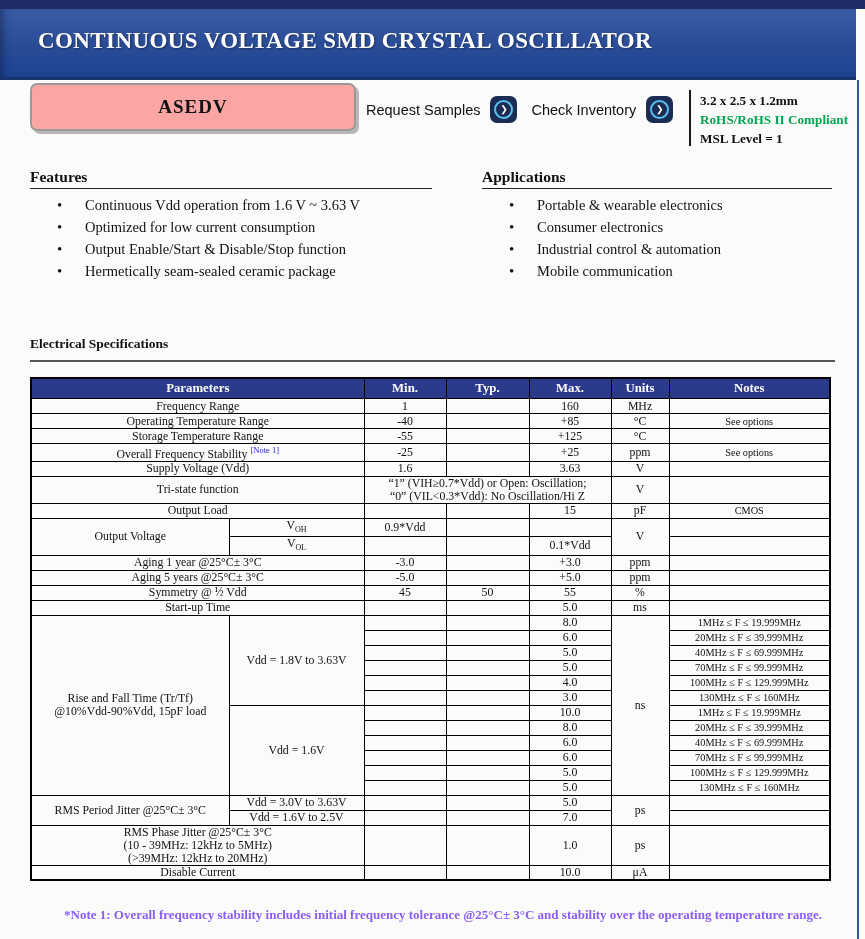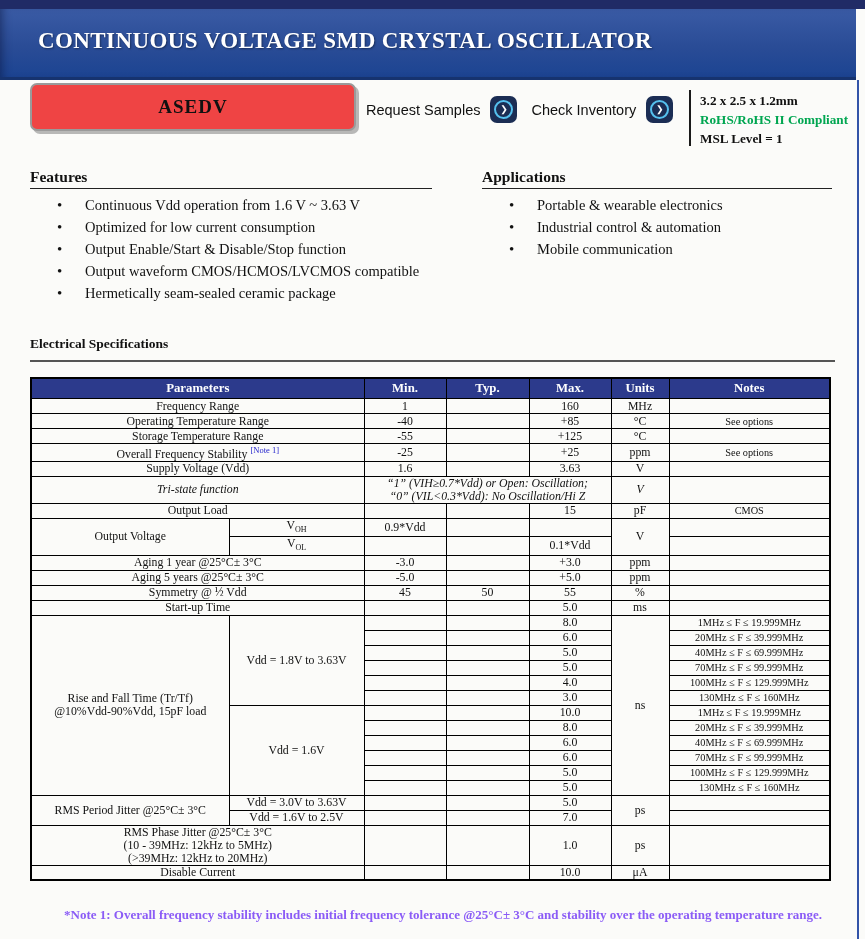--- a/index.html
+++ b/index.html
@@ -9,21 +9,21 @@
   
   .top-bar{position:absolute;left:0;top:0;width:865px;height:9px;background:#202b66;}
   .banner{position:absolute;left:0;top:9px;width:856px;height:68px;
           background:linear-gradient(180deg,#3a5ba5 0%,#2a4c96 55%,#1c4492 100%);
           border-bottom:3px solid #16336f;box-shadow:inset 8px 0 10px -6px rgba(10,20,60,.55);}
   .banner h1{margin:0;padding:19px 0 0 38px;font-size:23px;font-weight:bold;color:#fff;
              letter-spacing:.4px;text-shadow:1px 1px 2px rgba(0,0,0,.4);white-space:nowrap;}
   .right-border{position:absolute;left:857px;top:80px;width:2px;height:859px;background:#3253a8;}
 
   
-  .asedv-box{position:absolute;left:30px;top:83px;width:322px;height:44px;background:#ef4444;
+  .asedv-box{position:absolute;left:30px;top:83px;width:322px;height:44px;background:#fca5a5;
              border:2px solid #9a9a9a;border-radius:7px;box-shadow:3px 3px 0 rgba(130,130,130,.55);
              display:flex;align-items:center;justify-content:center;}
   .asedv-box span{font-size:19px;font-weight:bold;letter-spacing:1px;}
   .actions{position:absolute;left:366px;top:96px;display:flex;align-items:center;
            font-family:"Liberation Sans",sans-serif;font-size:14.5px;color:#111;}
   .act-btn{width:27px;height:27px;margin:0 14px 0 10px;background:#1b2d54;border:none;border-radius:7px;
            display:flex;align-items:center;justify-content:center;cursor:pointer;padding:0;}
   .act-btn .ring{width:15px;height:15px;border:2px solid #55c0ee;border-radius:50%;
                  display:flex;align-items:center;justify-content:center;}
   .act-btn .chev{color:#fff;font-size:9px;line-height:1;font-family:"Liberation Sans",sans-serif;}
@@ -53,21 +53,21 @@
   .espec-head{position:absolute;left:30px;top:336px;font-size:13.5px;font-weight:bold;}
   .espec-rule{position:absolute;left:30px;top:360px;width:805px;height:1.5px;background:#555;}
   table.spec{position:absolute;left:30px;top:377px;width:801px;border-collapse:collapse;
              table-layout:fixed;border:2px solid #000;font-size:11.8px;}
   table.spec th,table.spec td{border:1px solid #000;padding:0 3px;text-align:center;line-height:13px;
                               overflow:hidden;}
   table.spec th{background:#2c3a8c;color:#fff;font-size:12.8px;font-weight:bold;height:19px;}
   table.spec tr{height:15px;}
   td.pl{text-align:left;padding-left:5px;}
   td.notes{font-size:10.3px;}
-  tr.r37{height:37px;font-style:italic;} tr.r49{height:49px;} tr.r17{height:17px;}
+  tr.r37{height:37px;} tr.r49{height:49px;} tr.r17{height:17px;}
   .two-line{line-height:17px;}
   .sup-note{color:#2222cc;font-weight:normal;font-size:8.5px;}
   sub{font-size:8px;}
   .note1{position:absolute;left:64px;top:907px;width:790px;color:#8b5cf6;font-weight:bold;font-size:13px;}
 </style>
 </head>
 <body>
 
 <div class="page">
 
@@ -103,29 +103,29 @@
     <div class="info-rohs">RoHS/RoHS II Compliant</div>
     <div>MSL Level = 1</div>
   </div>
 
   <div class="col-section feat">
     <h2>Features</h2>
     <ul>
       <li>Continuous Vdd operation from 1.6 V ~ 3.63 V</li>
       <li>Optimized for low current consumption</li>
       <li>Output Enable/Start &amp; Disable/Stop function</li>
-      <li>Output waveform CMOS/HCMOS/LVCMOS compatible</li>
       <li>Hermetically seam-sealed ceramic package</li>
     </ul>
   </div>
 
   <div class="col-section apps">
     <h2>Applications</h2>
     <ul>
       <li>Portable &amp; wearable electronics</li>
+      <li>Consumer electronics</li>
       <li>Industrial control &amp; automation</li>
       <li>Mobile communication</li>
     </ul>
   </div>
 
   <div class="espec-head">Electrical Specifications</div>
   <div class="espec-rule"></div>
 
   <table class="spec">
     <colgroup>

